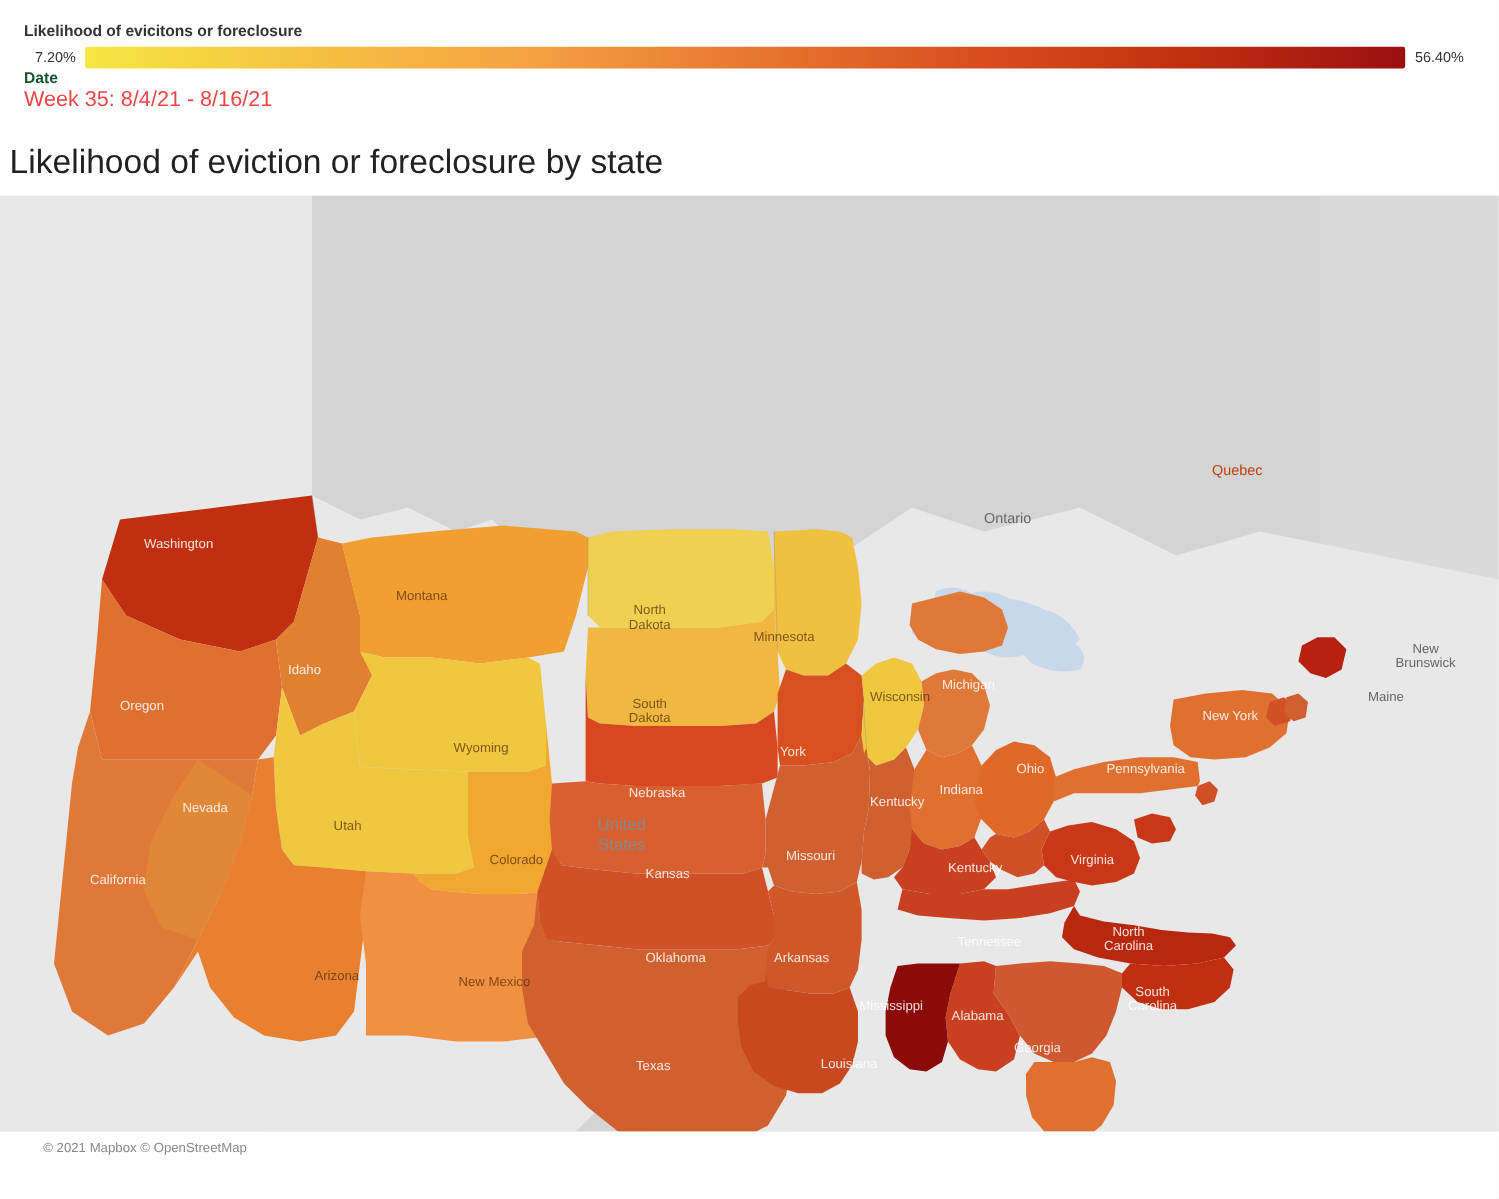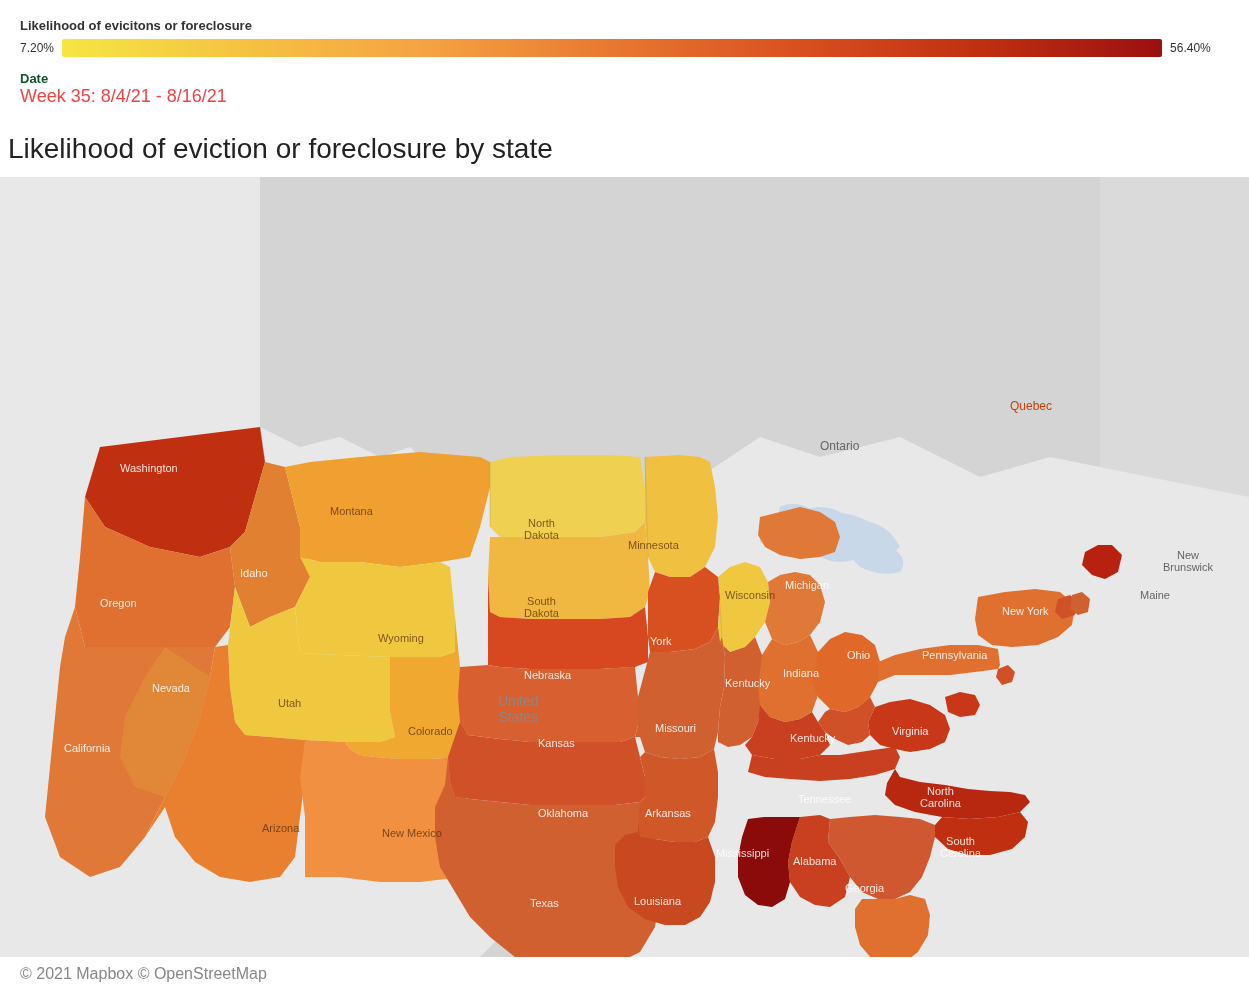--- a/index.html
+++ b/index.html
@@ -20,21 +20,21 @@
       font-size: 13px;
       font-weight: 600;
       color: #333;
       margin-bottom: 6px;
     }
 
     .legend-bar-container {
       display: flex;
       align-items: center;
       gap: 8px;
-      margin-bottom: 14px;
+      justify-content: center;
     }
 
     .legend-min-label {
       font-size: 12px;
       color: #333;
     }
 
     .legend-bar {
       width: 1100px;
       height: 18px;
@@ -97,22 +97,22 @@
 
     .map-label.dark {
       color: rgba(80,40,10,0.7);
     }
 
     .map-label.outside {
       color: #555;
     }
 
     .footer {
-      padding: 8px 20px;
-      font-size: 16px;
+      padding: 8px 36px;
+      font-size: 11px;
       color: #888;
     }
   </style>
 </head>
 <body>
 
 <div class="top-section">
   <div class="legend-title">Likelihood of evicitons or foreclosure</div>
   <div class="legend-bar-container">
     <span class="legend-min-label">7.20%</span>
@@ -239,40 +239,40 @@
       <line x1="490" y1="285" x2="490" y2="350"></line>
       <line x1="645" y1="280" x2="648" y2="380"></line>
       <line x1="718" y1="400" x2="722" y2="460"></line>
     </g>
 
   </svg>
 
   <div style="position:absolute;top:0;left:0;width:100%;height:100%;pointer-events:none;">
     <span class="map-label" style="left:120px;top:285px;">Washington</span>
     <span class="map-label" style="left:100px;top:420px;">Oregon</span>
-    <span class="map-label" style="left:64px;top:565px;">California</span>
+    <span class="map-label" style="left:75px;top:565px;">California</span>
     <span class="map-label" style="left:240px;top:390px;">Idaho</span>
     <span class="map-label" style="left:152px;top:505px;">Nevada</span>
     <span class="map-label dark" style="left:330px;top:328px;">Montana</span>
     <span class="map-label dark" style="left:378px;top:455px;">Wyoming</span>
     <span class="map-label dark" style="left:278px;top:520px;">Utah</span>
     <span class="map-label dark" style="left:262px;top:645px;">Arizona</span>
     <span class="map-label dark" style="left:408px;top:548px;">Colorado</span>
     <span class="map-label dark" style="left:382px;top:650px;">New Mexico</span>
     <span class="map-label dark" style="left:524px;top:340px;">North<br>Dakota</span>
     <span class="map-label dark" style="left:524px;top:418px;">South<br>Dakota</span>
     <span class="map-label" style="left:524px;top:492px;">Nebraska</span>
     <span class="map-label" style="left:538px;top:560px;">Kansas</span>
     <span class="map-label" style="left:538px;top:630px;">Oklahoma</span>
     <span class="map-label" style="left:530px;top:720px;">Texas</span>
     <span class="map-label dark" style="left:628px;top:362px;">Minnesota</span>
     <span class="map-label" style="left:650px;top:458px;">York</span>
     <span class="map-label" style="left:655px;top:545px;">Missouri</span>
     <span class="map-label" style="left:645px;top:630px;">Arkansas</span>
-    <span class="map-label" style="left:634px;top:718px;">Louisiana</span>
+    <span class="map-label" style="left:684px;top:718px;">Louisiana</span>
     <span class="map-label dark" style="left:725px;top:412px;">Wisconsin</span>
     <span class="map-label" style="left:725px;top:500px;">Kentucky</span>
     <span class="map-label" style="left:716px;top:670px;">Mississippi</span>
     <span class="map-label" style="left:785px;top:402px;">Michigan</span>
     <span class="map-label" style="left:783px;top:490px;">Indiana</span>
     <span class="map-label" style="left:790px;top:555px;">Kentucky</span>
     <span class="map-label" style="left:798px;top:616px;">Tennessee</span>
     <span class="map-label" style="left:793px;top:678px;">Alabama</span>
     <span class="map-label" style="left:845px;top:705px;">Georgia</span>
     <span class="map-label" style="left:847px;top:472px;">Ohio</span>

